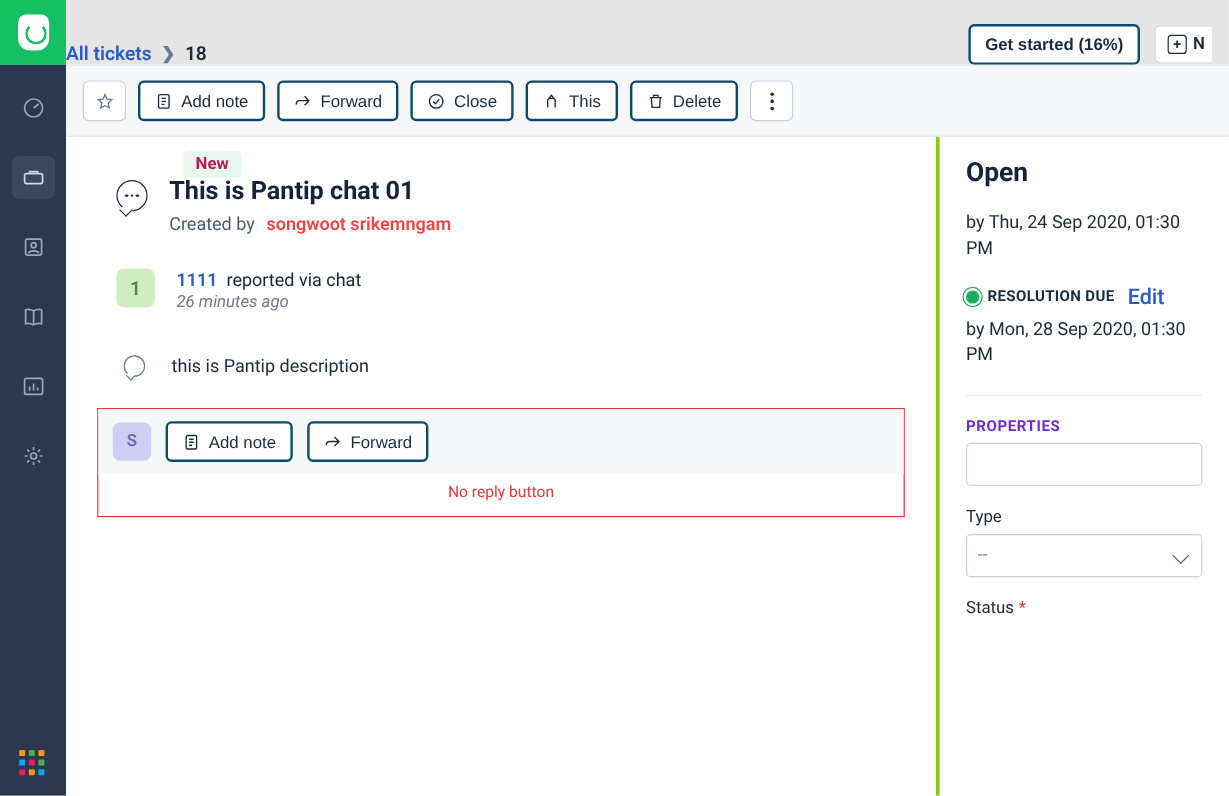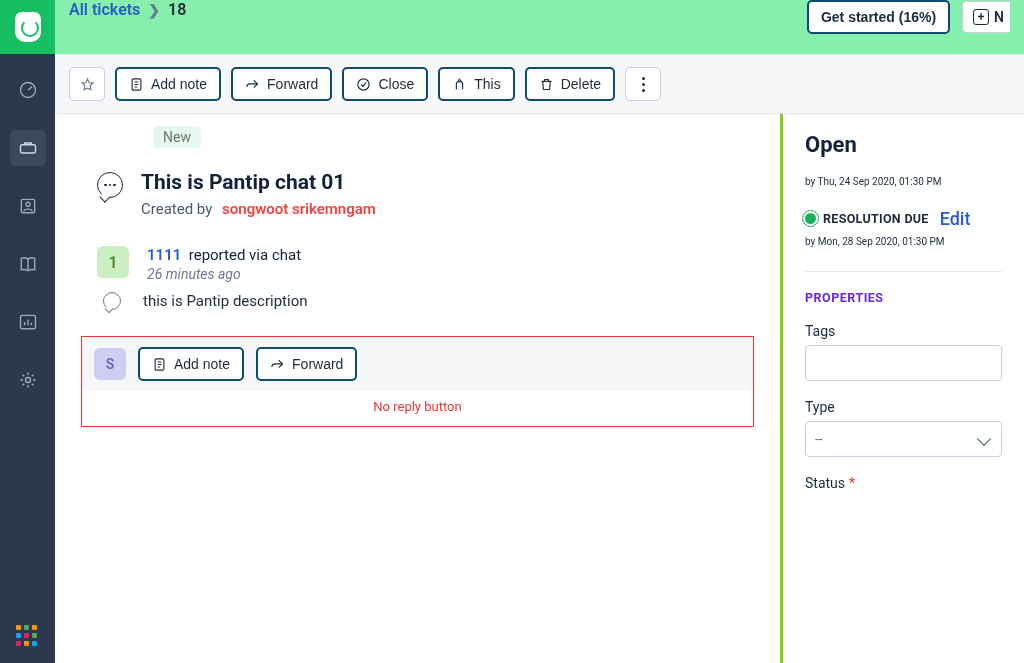--- a/index.html
+++ b/index.html
@@ -37,21 +37,21 @@
   .rail-apps {
     margin-top: auto; margin-bottom: 14px; width:24px; height:24px;
     display:grid; grid-template-columns: repeat(3,5px); grid-template-rows: repeat(3,5px);
     gap:3px;
   }
   .rail-apps span { width:5px; height:5px; border-radius:1px; }
 
   
   .top-header {
     position: absolute; top: 0; left: 55px; right: 0; height: 54px;
-    display: flex; align-items: flex-start; padding: 0 14px 0 14px; background: #86efac;
+    display: flex; align-items: flex-end; padding: 0 14px 0 0; background: #e5e5e5;
   }
   .breadcrumb { display:flex; align-items:center; gap:8px; font-size:16px; font-weight:600; }
   .breadcrumb-link { color:#275cc9; cursor:pointer; }
   .breadcrumb-sep { color:#6c7a8e; font-size:14px; }
   .breadcrumb-id { color:#1a2b3c; }
   .top-header .spacer { flex:1; }
   .btn-outline {
     border:2px solid #0c4a6e; background:#fff; color:#1a2b3c;
     border-radius:5px; padding:7px 12px; font-size:14px; font-weight:500;
     display:inline-flex; align-items:center; gap:7px; cursor:pointer;
@@ -80,25 +80,25 @@
 
   
   .content {
     position:absolute; top:114px; left:55px; right:0; bottom:0;
     display:flex;
   }
   .main { flex:1; padding:12px 26px 20px 26px; overflow:hidden; position:relative; }
   .side { width:244px; border-left:3px solid #84cc16; padding:18px 22px 0 22px; overflow-y:auto; position:relative; }
 
   .badge-new {
-    display:inline-block; background:#e6f7ee; color:#737373; font-weight:400;
+    display:inline-block; background:#e6f7ee; color:#be185d; font-weight:700;
     border-radius:4px; padding:3px 10px; font-size:14px; margin-left:72px;
   }
 
-  .ticket-head { display:flex; gap:18px; margin-top:22px; }
+  .ticket-head { display:flex; gap:18px; }
   .chat-icon {
     width:26px; height:26px; border:1.8px solid #1a2b3c; border-radius:50%;
     display:flex; align-items:center; justify-content:center; position:relative; margin-top:2px; margin-left:16px;
   }
   .chat-icon::after { content:""; position:absolute; bottom:-4px; left:3px; width:7px; height:7px;
     background:#fff; border-left:1.8px solid #1a2b3c; border-bottom:1.8px solid #1a2b3c; transform:rotate(-45deg); }
   .chat-dots { display:flex; gap:2px; }
   .chat-dots span { width:2.5px; height:2.5px; background:#1a2b3c; border-radius:50%; }
   .ticket-title { font-size:21px; font-weight:700; color:#12233b; }
   .created-by { margin-top:6px; color:#475b70; font-size:15px; }
@@ -106,21 +106,21 @@
 
   .msg { display:flex; gap:18px; margin-top:28px; margin-left:16px; }
   .avatar-sq {
     width:32px; height:32px; background:#cdeec0; border-radius:6px; color:#4f8b33;
     display:flex; align-items:center; justify-content:center; font-weight:600; font-size:16px;
   }
   .msg-body .reporter { color:#12233b; font-size:15px; }
   .msg-body .reporter .blue { color:#275cc9; font-weight:600; }
   .msg-body .time { color:#6c7a8e; font-style:italic; margin-top:2px; font-size:14px; }
 
-  .desc-row { display:flex; gap:22px; align-items:center; margin-top:10px; margin-left:22px; }
+  .desc-row { display:flex; gap:22px; align-items:center; margin-top:36px; margin-left:22px; }
   .mini-chat { width:18px; height:18px; border:1.5px solid #6c7a8e; border-radius:50%; position:relative; }
   .mini-chat::after { content:""; position:absolute; bottom:-3px; left:2px; width:5px; height:5px;
     background:#fff; border-left:1.5px solid #6c7a8e; border-bottom:1.5px solid #6c7a8e; transform:rotate(-45deg); }
   .desc-text { color:#1a2b3c; font-size:15px; }
 
   .annotated-box {
     border:1.5px solid #e53935; margin-top:26px; padding-bottom:12px; margin-left:0px;
   }
   .action-bar {
     background:#f5f7f9; display:flex; align-items:center; gap:12px;
@@ -132,21 +132,21 @@
   }
   .no-reply { text-align:center; color:#e53935; font-size:13px; margin-top:8px; }
 
   
   .side h2 { font-size:22px; font-weight:700; color:#12233b; }
   .due-block { margin-top:18px; }
   .due-head { display:flex; align-items:center; gap:7px; font-size:12.5px; font-weight:700; letter-spacing:.3px; color:#1a2b3c; }
   .due-head .edit { color:#275cc9; font-weight:500; font-size:18px; text-transform:none; letter-spacing:0; cursor:pointer; margin-left:4px; }
   .dot-green { width:11px; height:11px; background:#1aaf5d; border-radius:50%; position:relative; }
   .dot-green::after { content:""; position:absolute; inset:-3px; border:1px solid #1aaf5d; border-radius:50%; }
-  .due-time { margin-top:6px; color:#1a2b3c; font-size:10px; line-height:1.45; }
+  .due-time { margin-top:6px; color:#1a2b3c; font-size:15px; line-height:1.45; }
   .sep { height:1px; background:#e4e9ef; margin:22px 0 18px 0; }
   .prop-head { font-size:12.5px; font-weight:700; letter-spacing:.5px; color:#6d28d9; }
   .field-label { font-size:14px; color:#1a2b3c; margin-top:18px; display:flex; gap:4px; }
   .req-star { color:#d93636; }
   .input-box {
     width:100%; height:36px; border:1px solid #c7d0dc; border-radius:4px; margin-top:6px;
     background:#fff; padding:0 9px; font-size:14px; color:#1a2b3c;
   }
   .select-box { display:flex; align-items:center; justify-content:space-between; cursor:pointer; color:#6c7a8e; }
   .chev { width:10px; height:10px; border-right:1.6px solid #475b70; border-bottom:1.6px solid #475b70; transform:rotate(45deg); margin-right:3px; }
@@ -350,23 +350,20 @@
         <span>RESOLUTION DUE</span>
         <span class="edit">Edit</span>
       </div>
       <div class="due-time">by Mon, 28 Sep 2020, 01:30 PM</div>
     </div>
 
     <div class="sep"></div>
 
     <div class="prop-head">PROPERTIES</div>
 
-    <div class="field-label">
-        <span>Tags</span>
-      </div>
     <input class="input-box" type="text" style="">
 
     <div class="field-label">
         <span>Type</span>
       </div>
     <div class="input-box select-box">
       <span>--</span>
       <span class="chev"></span>
     </div>
 

